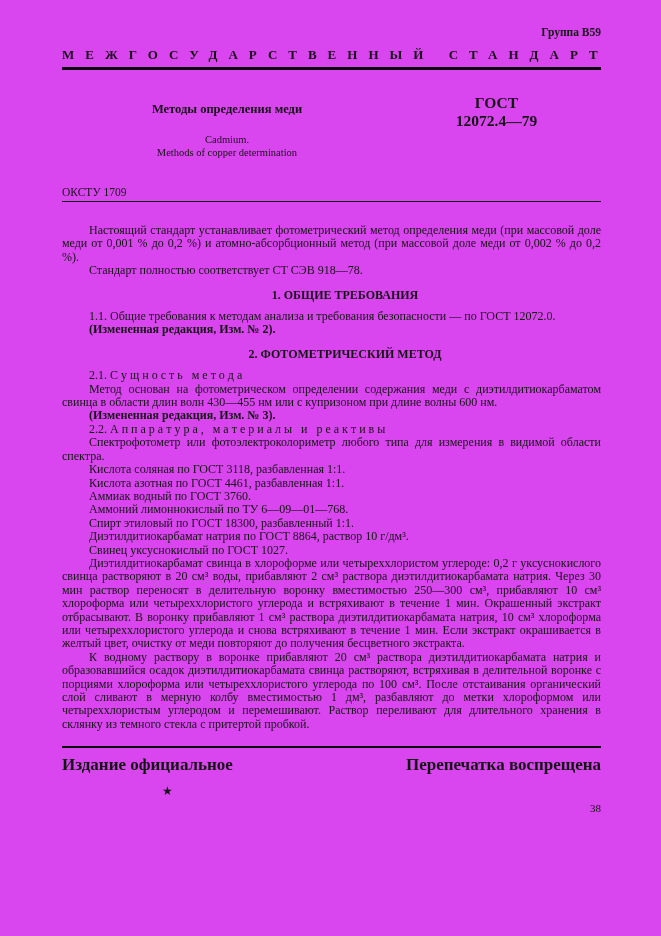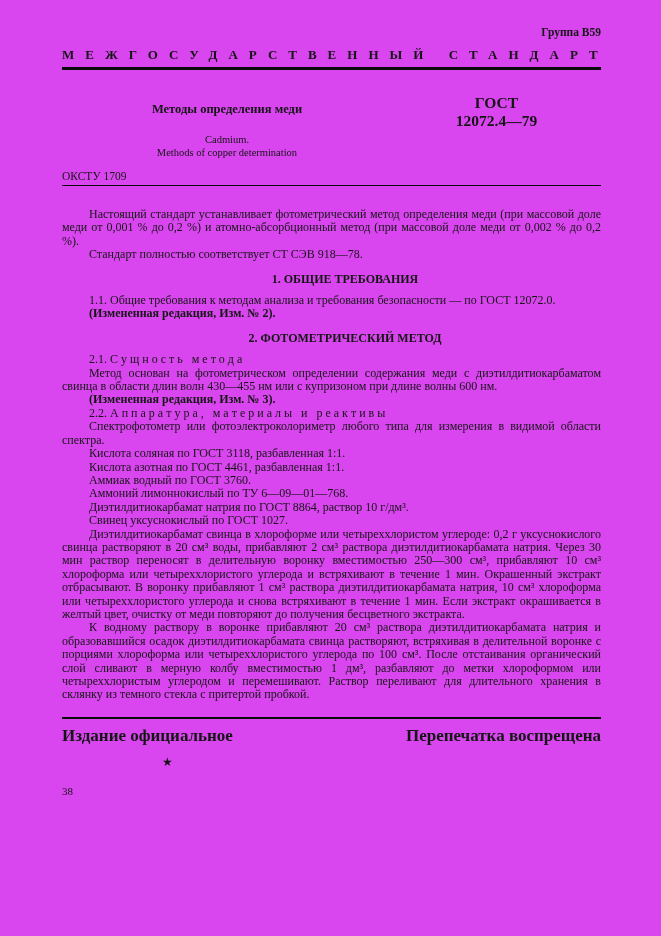--- a/index.html
+++ b/index.html
@@ -26,36 +26,36 @@
   .rule-thick { border-top: 3px solid #0a0a0a; margin-top: 4px; }
   .rule-thin  { border-top: 1.5px solid #0a0a0a; margin-top: 3px; }
 
   
   .title-block { display: flex; margin-top: 17px; }
   .title-left { width: 330px; text-align: center; }
   .title-right { flex: 1; text-align: center; font-weight: bold; font-size: 15.5px; line-height: 18px; padding-top: 7px; }
   .doc-title { font-weight: bold; font-size: 13.5px; letter-spacing: 0.5px; }
   .doc-subtitle { font-weight: bold; font-size: 12.5px; margin-top: 15px; }
   .doc-en { font-size: 10.5px; line-height: 12.5px; margin-top: 17px; }
-  .okstu { font-size: 11.5px; margin-top: 11px; }
+  .okstu { font-size: 11.5px; margin-top: 27px; }
 
   .date-line { text-align: right; font-weight: bold; font-size: 11.5px; margin-top: 11px; }
   .date-value { border-bottom: 1.5px solid #0a0a0a; padding-bottom: 1px; }
 
   
   .body-text { margin-top: 22px; font-size: 12px; line-height: 13.4px; text-align: justify; }
   .body-text p { text-indent: 27px; }
   .sec-heading { text-align: center; font-weight: bold; margin: 11px 0 8px 0; text-indent: 0; }
   .amend { font-weight: bold; }
 
   
   .footer-rule { border-top: 2.5px solid #0a0a0a; margin-top: 15px; }
   .footer-row { display: flex; justify-content: space-between; font-weight: bold; font-size: 17px; margin-top: 7px; }
   .star-row { margin-top: 9px; padding-left: 100px; font-size: 12px; }
-  .page-num { text-align: left; font-size: 11px; margin-top: 15px; }
+  .page-num { text-align: right; font-size: 11px; margin-top: 3px; }
 </style>
 </head>
 <body>
 
 <div class="sheet">
   <div class="content">
 
     <div class="group-line">Группа В59</div>
     <div class="standard-line">МЕЖГОСУДАРСТВЕННЫЙ СТАНДАРТ</div>
     <div class="rule-thick"></div>
@@ -90,20 +90,21 @@
       <p>2.1. С у щ н о с т ь  м е т о д а</p>
       <p>Метод основан на фотометрическом определении содержания меди с диэтилдитиокарбаматом свинца в области длин волн 430—455 нм или с купризоном при длине волны 600 нм.</p>
       <p class="amend">(Измененная редакция, Изм. № 3).</p>
       <p>2.2. А п п а р а т у р а ,  м а т е р и а л ы  и  р е а к т и в ы</p>
       <p>Спектрофотометр или фотоэлектроколориметр любого типа для измерения в видимой области спектра.</p>
 
       <p>Кислота соляная по ГОСТ 3118, разбавленная 1:1.</p>
       <p>Кислота азотная по ГОСТ 4461, разбавленная 1:1.</p>
       <p>Аммиак водный по ГОСТ 3760.</p>
       <p>Аммоний лимоннокислый по ТУ 6—09—01—768.</p>
+      <p>Спирт этиловый по ГОСТ 18300, разбавленный 1:1.</p>
       <p>Диэтилдитиокарбамат натрия по ГОСТ 8864, раствор 10 г/дм³.</p>
       <p>Свинец уксуснокислый по ГОСТ 1027.</p>
 
       <p>Диэтилдитиокарбамат свинца в хлороформе или четыреххлористом углероде: 0,2 г уксуснокислого свинца растворяют в 20 см³ воды, прибавляют 2 см³ раствора диэтилдитиокарбамата натрия. Через 30 мин раствор переносят в делительную воронку вместимостью 250—300 см³, прибавляют 10 см³ хлороформа или четыреххлористого углерода и встряхивают в течение 1 мин. Окрашенный экстракт отбрасывают. В воронку прибавляют 1 см³ раствора диэтилдитиокарбамата натрия, 10 см³ хлороформа или четыреххлористого углерода и снова встряхивают в течение 1 мин. Если экстракт окрашивается в желтый цвет, очистку от меди повторяют до получения бесцветного экстракта.</p>
       <p>К водному раствору в воронке прибавляют 20 см³ раствора диэтилдитиокарбамата натрия и образовавшийся осадок диэтилдитиокарбамата свинца растворяют, встряхивая в делительной воронке с порциями хлороформа или четыреххлористого углерода по 100 см³. После отстаивания органический слой сливают в мерную колбу вместимостью 1 дм³, разбавляют до метки хлороформом или четыреххлористым углеродом и перемешивают. Раствор переливают для длительного хранения в склянку из темного стекла с притертой пробкой.</p>
     </div>
 
     <div class="footer-rule"></div>
     <div class="footer-row">
       <span>Издание официальное</span>

